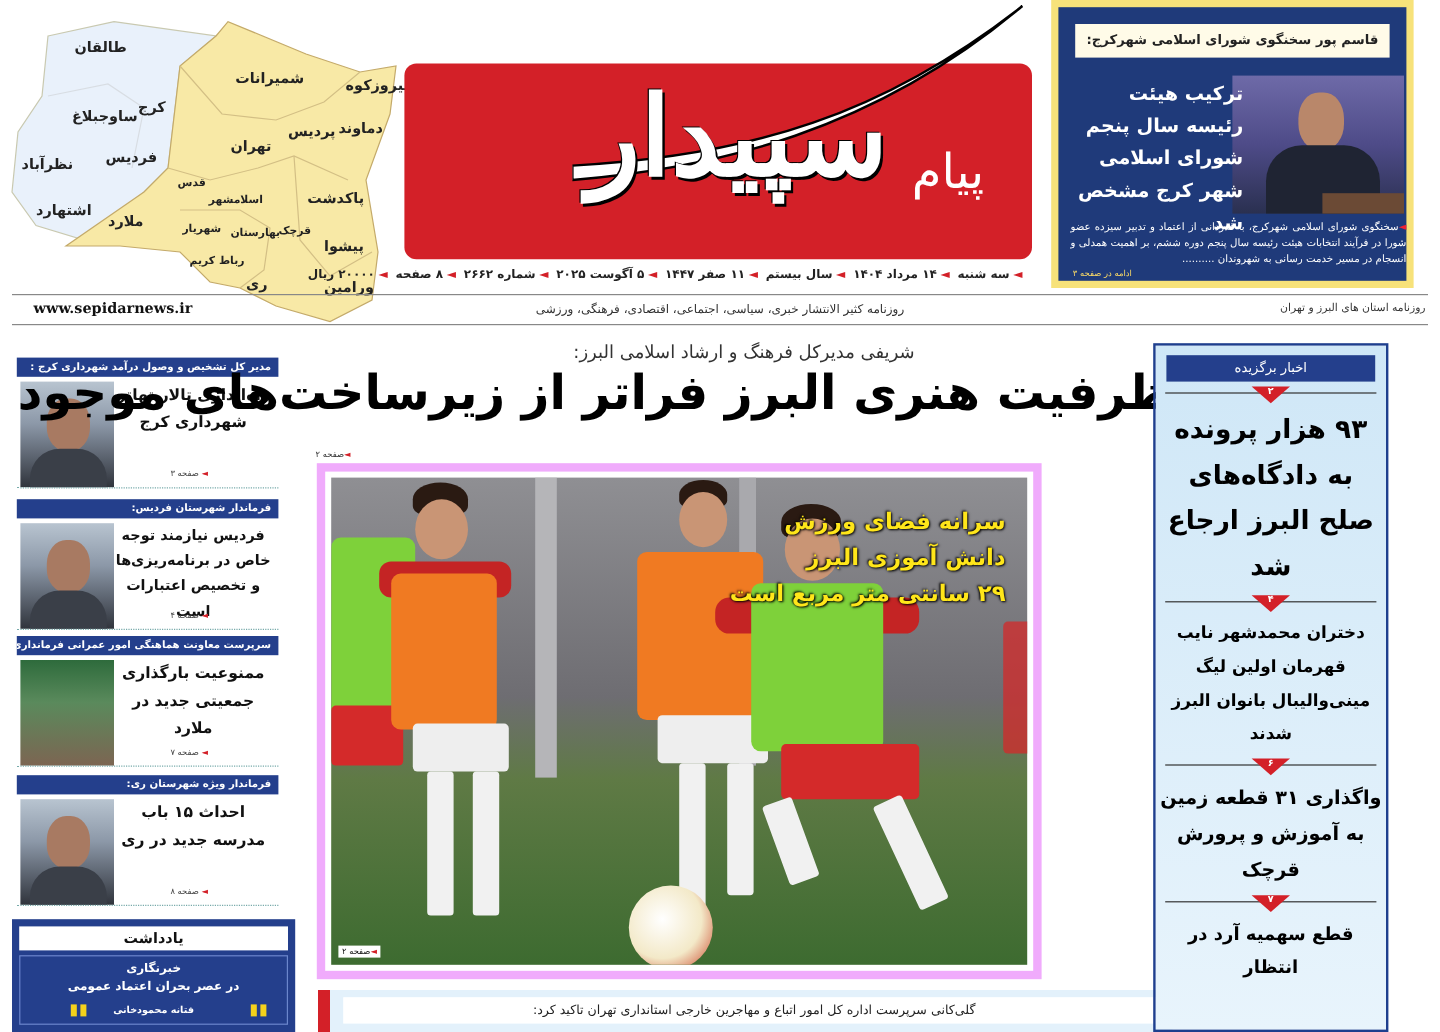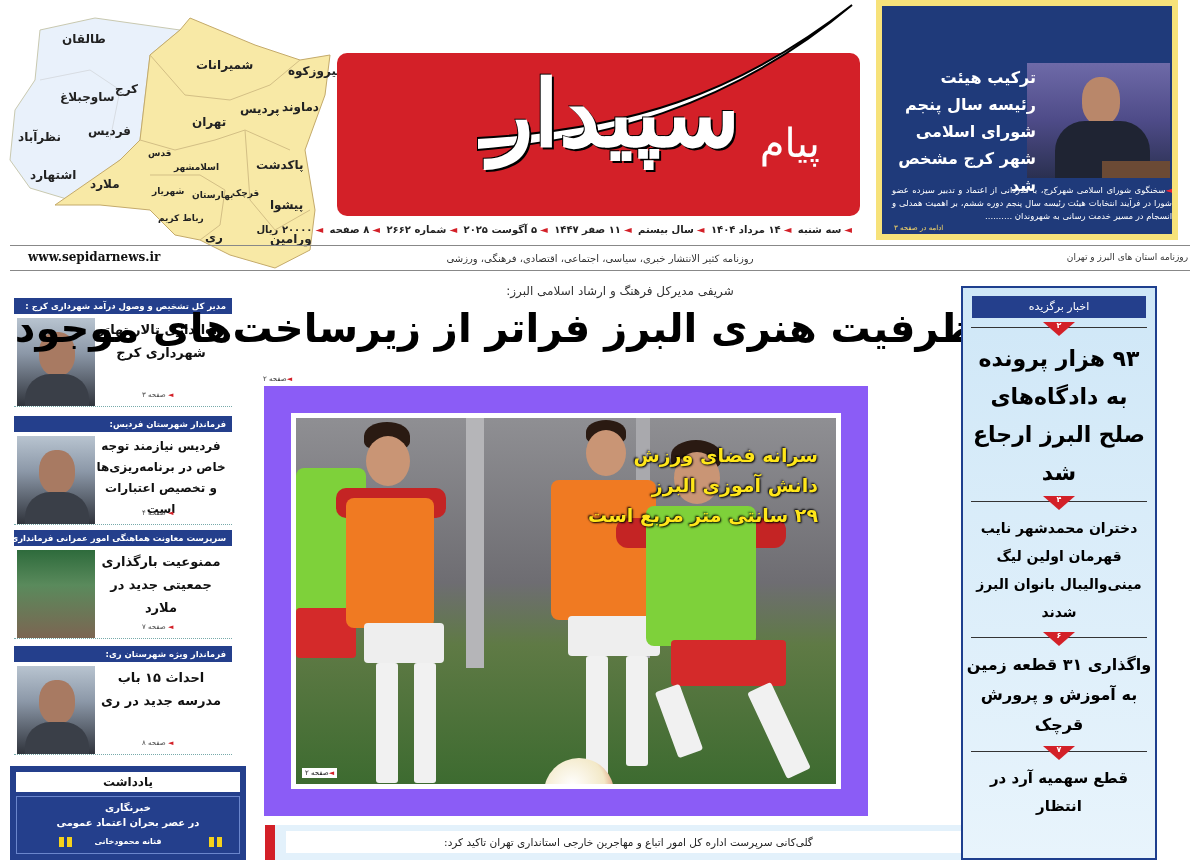--- a/index.html
+++ b/index.html
@@ -112,30 +112,30 @@
     font-weight: bold; font-size: 10px; line-height: 15px; padding-top: 3px; position: relative;
   }
   #memo .author { font-size: 8px; font-weight: bold; margin-top: 4px; }
   #memo .q { position: absolute; top: 40px; width: 14px; height: 10px; }
   #memo .q::before, #memo .q::after {
     content: ""; position: absolute; top: 0; width: 5px; height: 10px; background: #f5d21c;
   }
   #memo .q::before { left: 0; } #memo .q::after { left: 8px; }
 
   
-  #lead-kicker { left: 265px; top: 284px; width: 710px; text-align: center; direction: rtl; font-size: 12px; color: #333; }
+  #lead-kicker { left: 265px; top: 284px; width: 710px; text-align: center; direction: rtl; font-size: 15px; color: #333; }
   #lead-headline {
     left: 262px; top: 305px; width: 716px; text-align: center; direction: rtl;
     font-family: "DejaVu Sans", sans-serif; font-weight: bold; font-size: 40px; color: #000; letter-spacing: -1px;
     white-space: nowrap;
   }
   #lead-pg { left: 263px; top: 375px; font-size: 7px; direction: rtl; color: #333; }
   #lead-pg .tri { color: #d32028; }
 
-  #photo-frame { left: 264px; top: 386px; width: 604px; height: 430px; background: #8b5cf6; padding: 27px; }
+  #photo-frame { left: 264px; top: 386px; width: 604px; height: 430px; background: #f0abfc; padding: 7px; }
   #photo-frame .inner { width: 100%; height: 100%; background: #fff; padding: 5px; }
   #photo {
     position: relative; width: 100%; height: 100%; overflow: hidden;
     background: linear-gradient(180deg, #8f8f93 0%, #6e6d72 45%, #5f7a45 62%, #3d6b30 100%);
   }
   .kid { position: absolute; }
   .bib-orange { background: #f07a22; border-radius: 8px; }
   .bib-green { background: #7ed13a; border-radius: 8px; }
   .shorts-white { background: #eee; border-radius: 4px; }
   .shorts-red { background: #d42a2a; border-radius: 4px; }
@@ -234,20 +234,21 @@
 </div>
 
 <div class="hline" style="left:10px;top:245px;width:1180px"></div>
 <div class="hline" style="left:10px;top:270px;width:1180px"></div>
 <div id="site-url" class="abs">www.sepidarnews.ir</div>
 <div id="tagline" class="abs">روزنامه کثیر الانتشار خبری، سیاسی، اجتماعی، اقتصادی، فرهنگی، ورزشی</div>
 <div id="province-tag" class="abs">روزنامه استان های البرز و تهران</div>
 
 <div id="top-teaser" class="abs">
   <div class="inner">
+    <div class="kicker">قاسم پور سخنگوی شورای اسلامی شهرکرج:</div>
     <div class="photo">
       <div class="head"></div>
       <div class="suit"></div>
       <div class="podium"></div>
     </div>
     <div class="headline">ترکیب هیئت رئیسه سال پنجم شورای اسلامی شهر کرج مشخص شد</div>
     <div class="body"><span class="tri">◄</span><span>سخنگوی شورای اسلامی شهرکرج، با قدردانی از اعتماد و تدبیر سیزده عضو شورا در فرآیند انتخابات هیئت رئیسه سال پنجم دوره ششم، بر اهمیت همدلی و انسجام در مسیر خدمت رسانی به شهروندان ..........</span></div>
     <div class="cont">ادامه در صفحه ۳</div>
   </div>
 </div>

